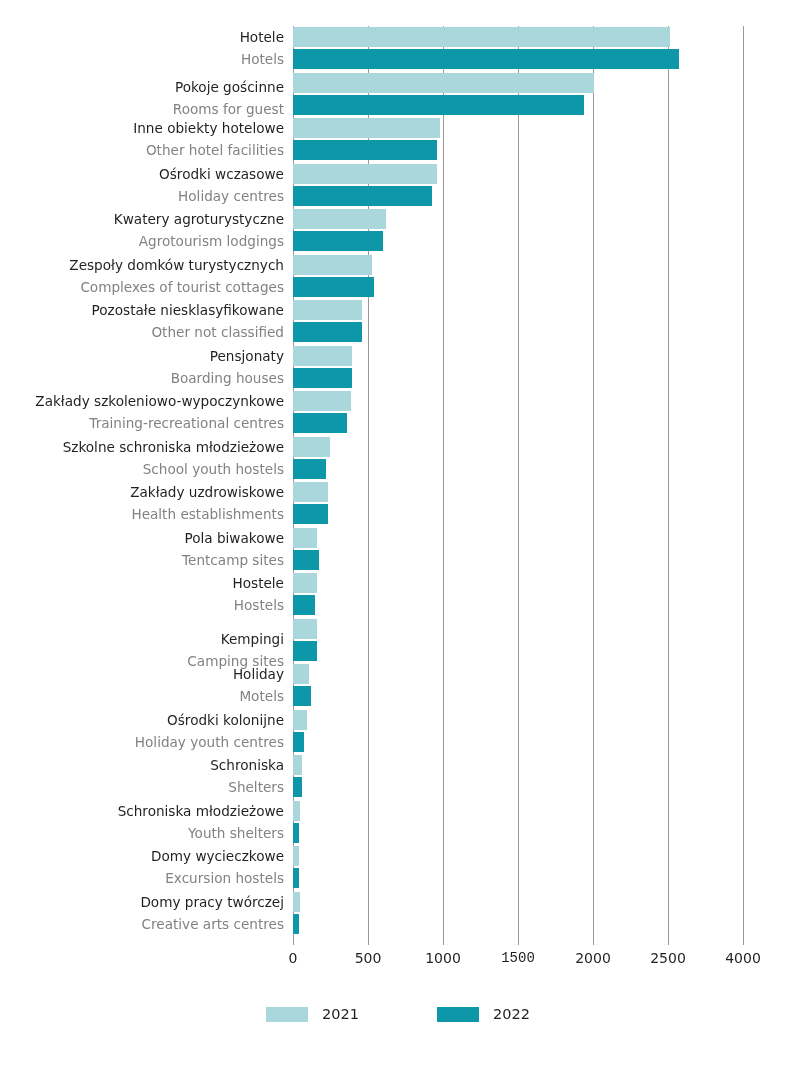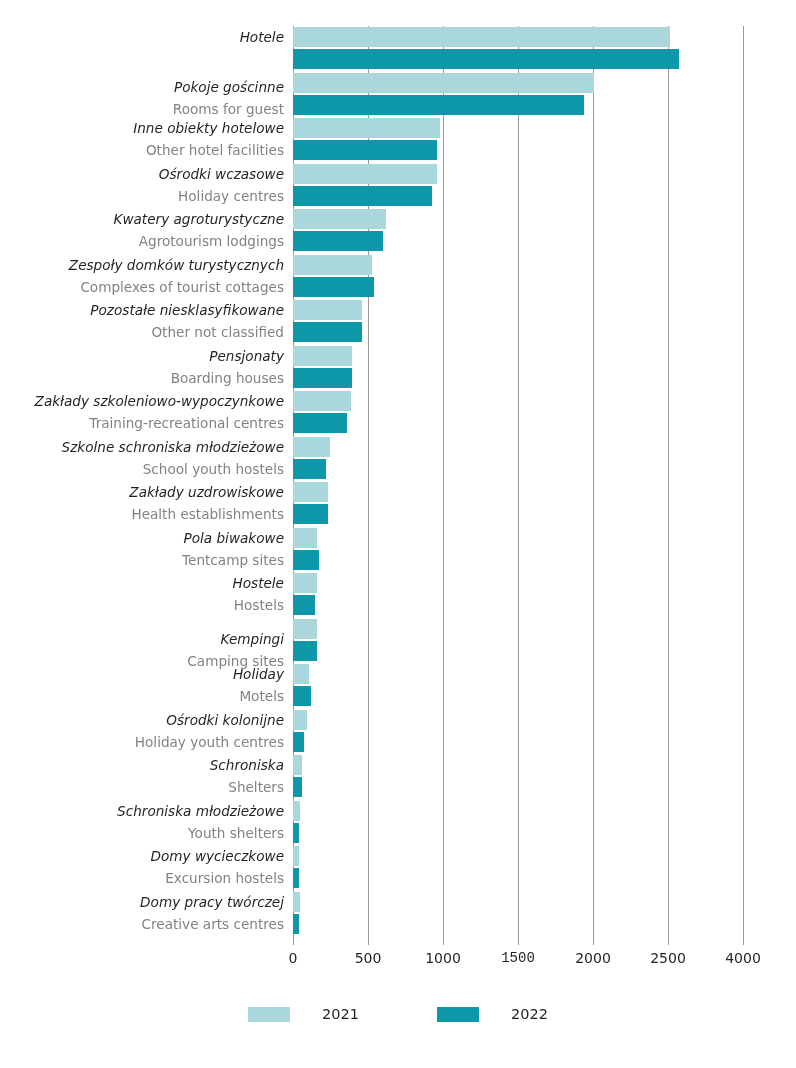--- a/index.html
+++ b/index.html
@@ -93,21 +93,20 @@
     height: 21px;
     line-height: 21px;
     font-size: 13.6px;
     white-space: nowrap;
     padding-right: 5px;
     box-sizing: border-box;
   }
   .label-pl {
     color: #231f20;
     margin-top: 1px;
-    font-style: italic;
   }
   .label-en {
     color: #808285;
     margin-top: 1px;
   }
 
   
   .x-axis {
     position: absolute;
     left: 293px;
@@ -138,41 +137,42 @@
     top: 1006px;
     width: 796px;
     display: flex;
     justify-content: center;
     align-items: center;
     gap: 78px;
   }
   .legend-item {
     display: flex;
     align-items: center;
-    gap: 32px;
+    gap: 14px;
   }
   .legend-swatch {
     width: 42px;
     height: 15px;
     display: block;
   }
   .legend-text {
     font-size: 14.5px;
     color: #231f20;
     white-space: nowrap;
   }
 </style>
 </head>
 <body>
 
 <div id="chart-root">
 
   <div class="labels">
       <div class="label-row" style="top: 0px;">
         <span class="label-pl">Hotele</span>
+        <span class="label-en">Hotels</span>
       </div>
       <div class="label-row" style="top: 50px;">
         <span class="label-pl">Pokoje gościnne</span>
         <span class="label-en">Rooms for guest</span>
       </div>
       <div class="label-row" style="top: 91px;">
         <span class="label-pl">Inne obiekty hotelowe</span>
         <span class="label-en">Other hotel facilities</span>
       </div>
       <div class="label-row" style="top: 136.5px;">

